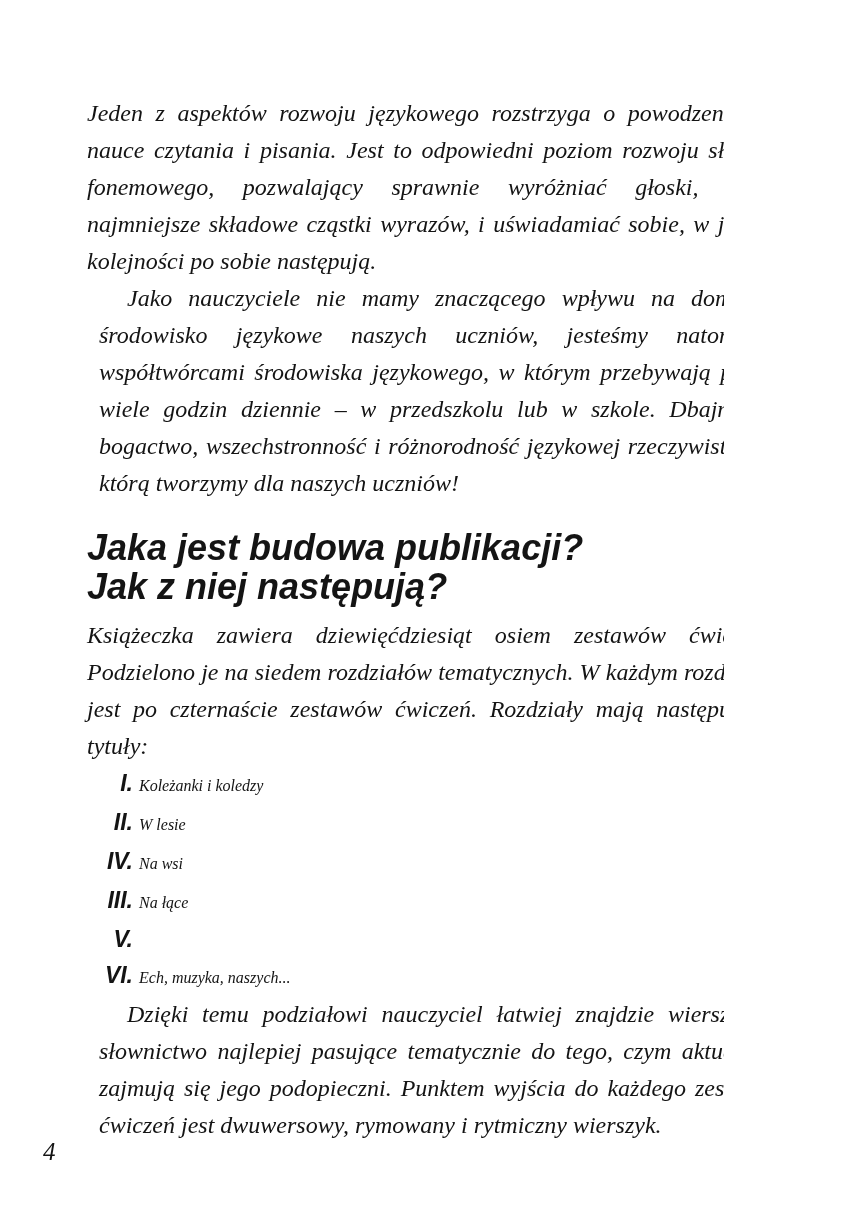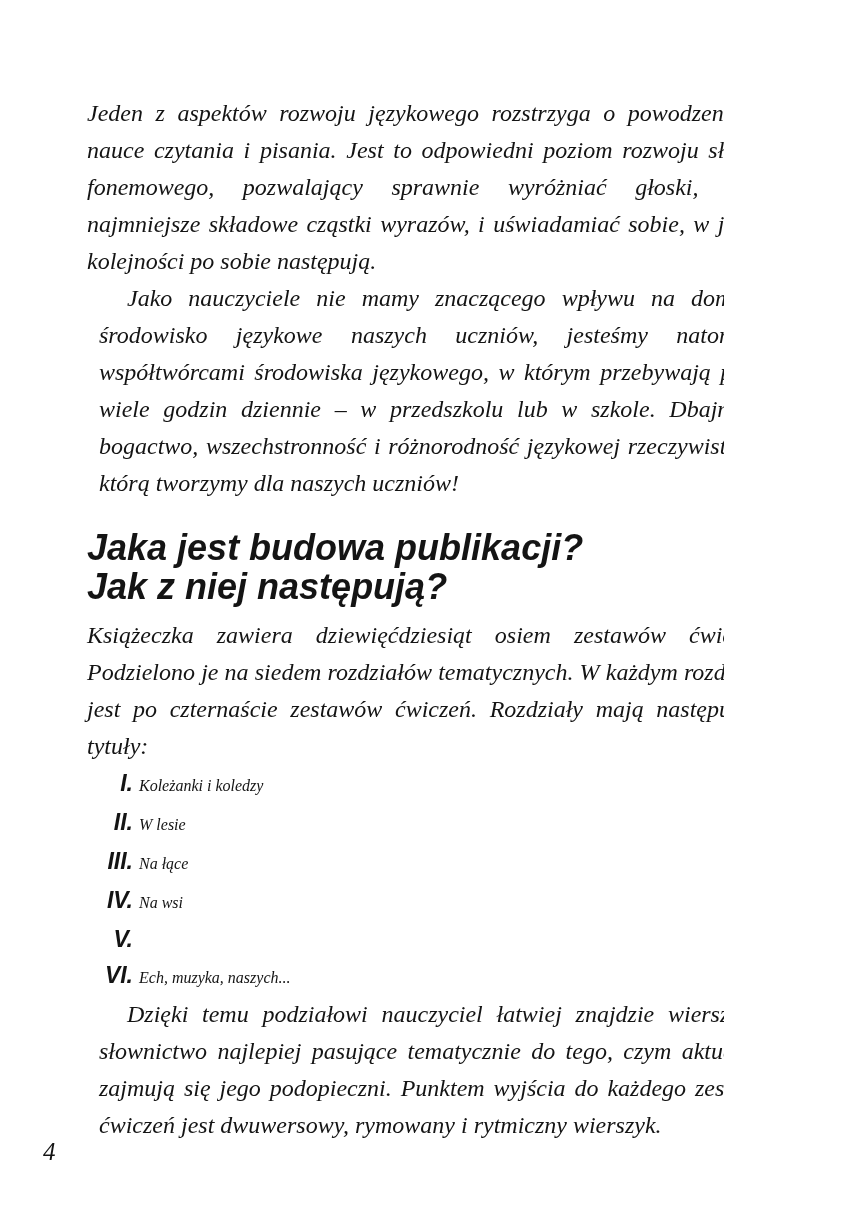--- a/index.html
+++ b/index.html
@@ -96,26 +96,26 @@
     <ul class="chapter-list">
       <li class="chapter-item">
         <span class="chapter-numeral">I.</span>
         <span class="chapter-title">Koleżanki i koledzy</span>
       </li>
       <li class="chapter-item">
         <span class="chapter-numeral">II.</span>
         <span class="chapter-title">W lesie</span>
       </li>
       <li class="chapter-item">
+        <span class="chapter-numeral">IV.</span>
+        <span class="chapter-title">Na wsi</span>
+      </li>
+      <li class="chapter-item">
         <span class="chapter-numeral">III.</span>
         <span class="chapter-title">Na łące</span>
-      </li>
-      <li class="chapter-item">
-        <span class="chapter-numeral">IV.</span>
-        <span class="chapter-title">Na wsi</span>
       </li>
       <li class="chapter-item">
         <span class="chapter-numeral">V.</span>
       </li>
       <li class="chapter-item">
         <span class="chapter-numeral">VI.</span>
         <span class="chapter-title">Ech, muzyka, naszych...</span>
       </li>
     </ul>
 

